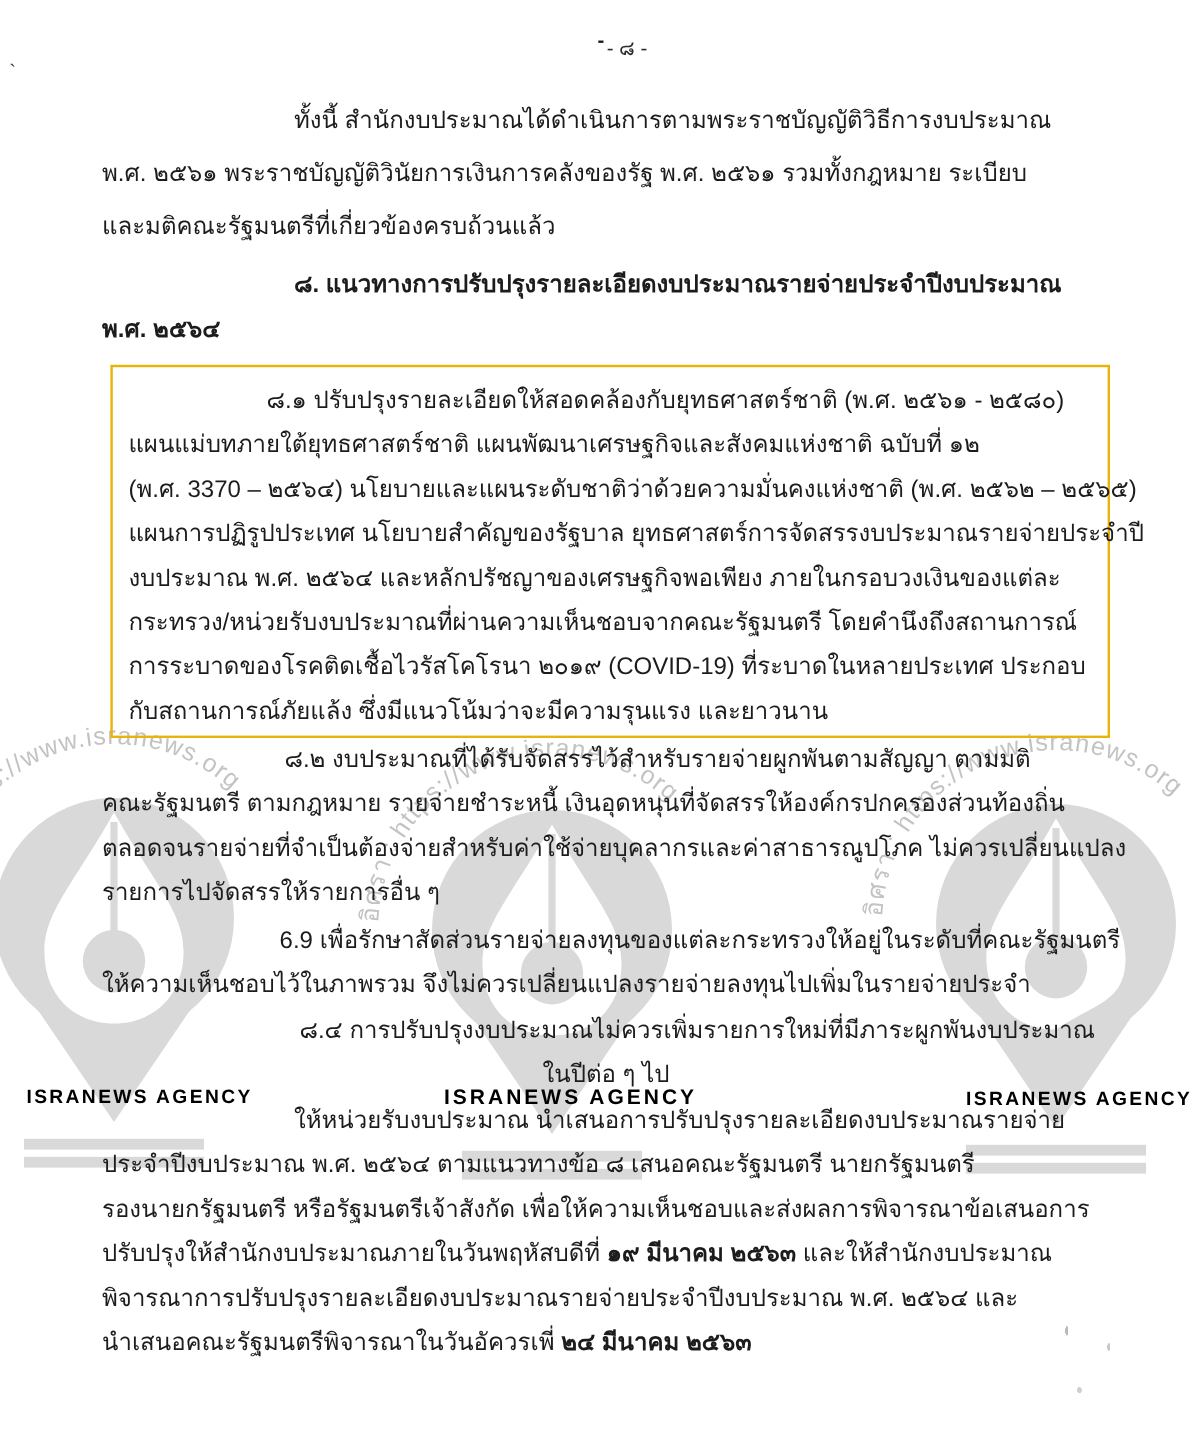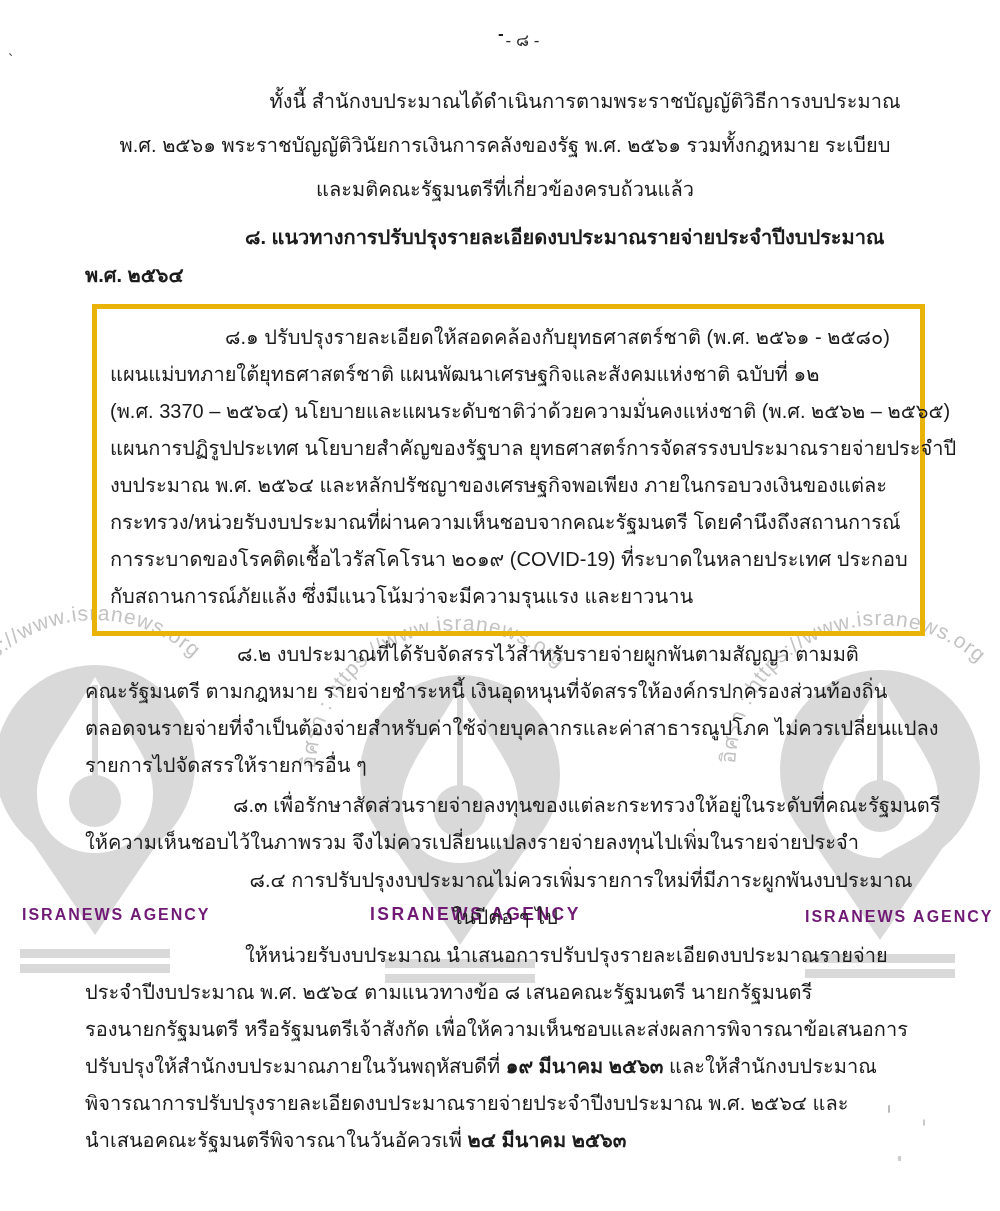--- a/index.html
+++ b/index.html
@@ -15,21 +15,21 @@
   
   .wm-layer { position: absolute; inset: 0; z-index: 0; }
   .wm-group { position: absolute; }
   .wm-fill { fill: #d9d9d9; }
   .wm-arc-text {
     font-family: "Liberation Sans", "DejaVu Sans", sans-serif;
     font-size: 21px; fill: #c3c3c3; letter-spacing: 1px;
   }
   .wm-caption {
     position: absolute;
-    color: #701a75; font-weight: bold;
+    color: #000000; font-weight: bold;
     font-size: 16px; letter-spacing: 2px;
     white-space: nowrap;
   }
   .wm-caption.mid { font-size: 17.5px; letter-spacing: 2.5px; }
 
   
   .content {
     position: relative; z-index: 1;
     padding: 26px 75px 0 85px;
     color: #1c1c1c;
@@ -48,29 +48,29 @@
     font-weight: bold; color: #1c1c1c;
   }
   .corner-mark {
     position: absolute; left: 8px; top: 52px;
     color: #444; font-size: 16px; z-index: 1;
   }
   .block { position: relative; }
   .line { line-height: 37px; white-space: nowrap; }
   .b { font-weight: bold; }
 
-  .block-intro { margin-top: 14px; text-align: center; }
+  .block-intro { margin-top: 14px; }
   .block-intro .line { line-height: 44px; }
   .block-heading { margin-top: 7px; font-weight: bold; }
   .block-heading .line { line-height: 38px; }
 
   .block.hl {
-    border: 5px solid #eab308;
+    border: 2px solid #eab308;
     margin: 10px 0 0 7px;
-    padding: 10px 6px 16px 13px;
+    padding: 10px 6px 1px 13px;
   }
   .block-s82 { }
   .block-s83 { margin-top: 3px; }
   .block-s84 { margin-top: 1px; text-align: center; }
   .block-closing { margin-top: 1px; }
 
   
   .smudge {
     position: absolute; right: 55px; bottom: 30px;
     width: 70px; height: 90px;
@@ -161,21 +161,21 @@
           <div class="line"><span>การระบาดของโรคติดเชื้อไวรัสโคโรนา ๒๐๑๙ (COVID-19) ที่ระบาดในหลายประเทศ  ประกอบ</span></div>
           <div class="line"><span>กับสถานการณ์ภัยแล้ง  ซึ่งมีแนวโน้มว่าจะมีความรุนแรง และยาวนาน</span></div>
         </div>
         <div class="block block-s82">
           <div class="line" style="text-indent: 152px;"><span>๘.๒ งบประมาณที่ได้รับจัดสรรไว้สำหรับรายจ่ายผูกพันตามสัญญา  ตามมติ</span></div>
           <div class="line"><span>คณะรัฐมนตรี ตามกฎหมาย  รายจ่ายชำระหนี้  เงินอุดหนุนที่จัดสรรให้องค์กรปกครองส่วนท้องถิ่น</span></div>
           <div class="line"><span>ตลอดจนรายจ่ายที่จำเป็นต้องจ่ายสำหรับค่าใช้จ่ายบุคลากรและค่าสาธารณูปโภค  ไม่ควรเปลี่ยนแปลง</span></div>
           <div class="line"><span>รายการไปจัดสรรให้รายการอื่น ๆ</span></div>
         </div>
         <div class="block block-s83">
-          <div class="line" style="text-indent: 148px;"><span>๘.๓ เพื่อรักษาสัดส่วนรายจ่ายลงทุนของแต่ละกระทรวงให้อยู่ในระดับที่คณะรัฐมนตรี</span></div>
+          <div class="line" style="text-indent: 148px;"><span>6.9 เพื่อรักษาสัดส่วนรายจ่ายลงทุนของแต่ละกระทรวงให้อยู่ในระดับที่คณะรัฐมนตรี</span></div>
           <div class="line"><span>ให้ความเห็นชอบไว้ในภาพรวม  จึงไม่ควรเปลี่ยนแปลงรายจ่ายลงทุนไปเพิ่มในรายจ่ายประจำ</span></div>
         </div>
         <div class="block block-s84">
           <div class="line" style="text-indent: 152px;"><span>๘.๔ การปรับปรุงงบประมาณไม่ควรเพิ่มรายการใหม่ที่มีภาระผูกพันงบประมาณ</span></div>
           <div class="line"><span>ในปีต่อ ๆ ไป</span></div>
         </div>
         <div class="block block-closing">
           <div class="line" style="text-indent: 160px;"><span>ให้หน่วยรับงบประมาณ  นำเสนอการปรับปรุงรายละเอียดงบประมาณรายจ่าย</span></div>
           <div class="line"><span>ประจำปีงบประมาณ  พ.ศ.  ๒๕๖๔  ตามแนวทางข้อ  ๘  เสนอคณะรัฐมนตรี  นายกรัฐมนตรี</span></div>
           <div class="line"><span>รองนายกรัฐมนตรี  หรือรัฐมนตรีเจ้าสังกัด  เพื่อให้ความเห็นชอบและส่งผลการพิจารณาข้อเสนอการ</span></div>

